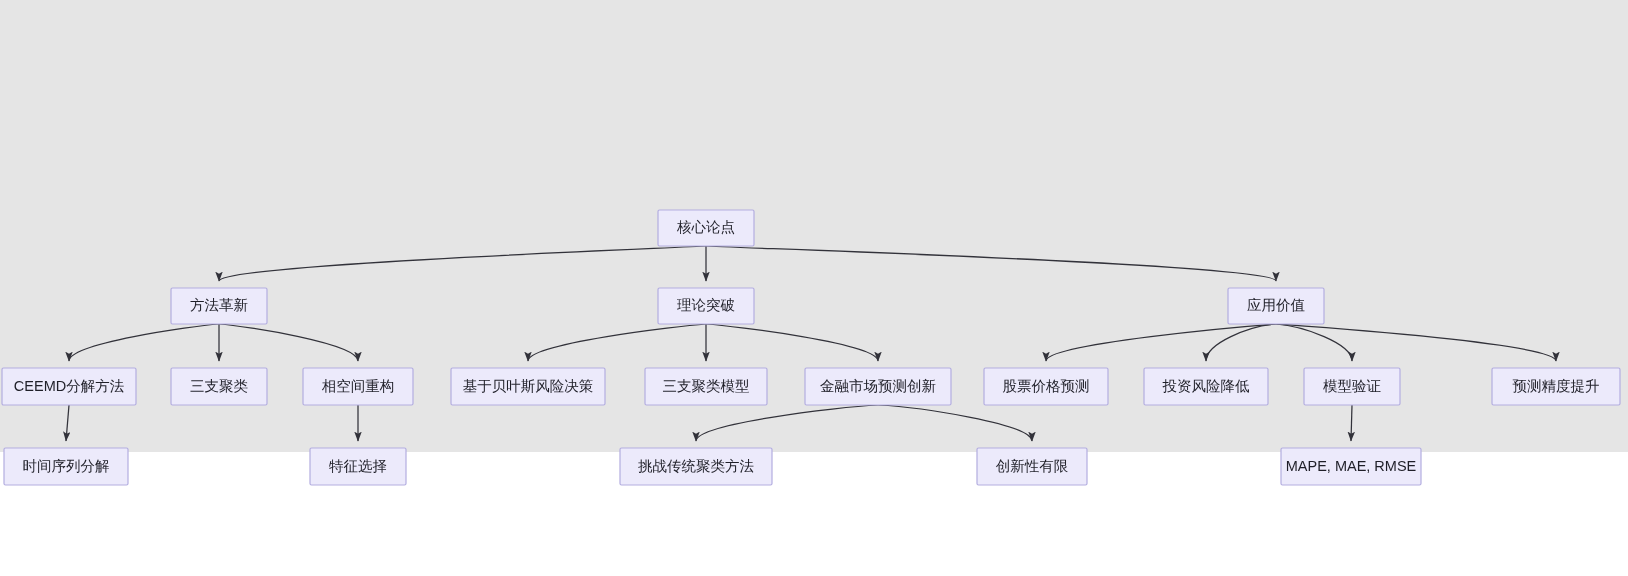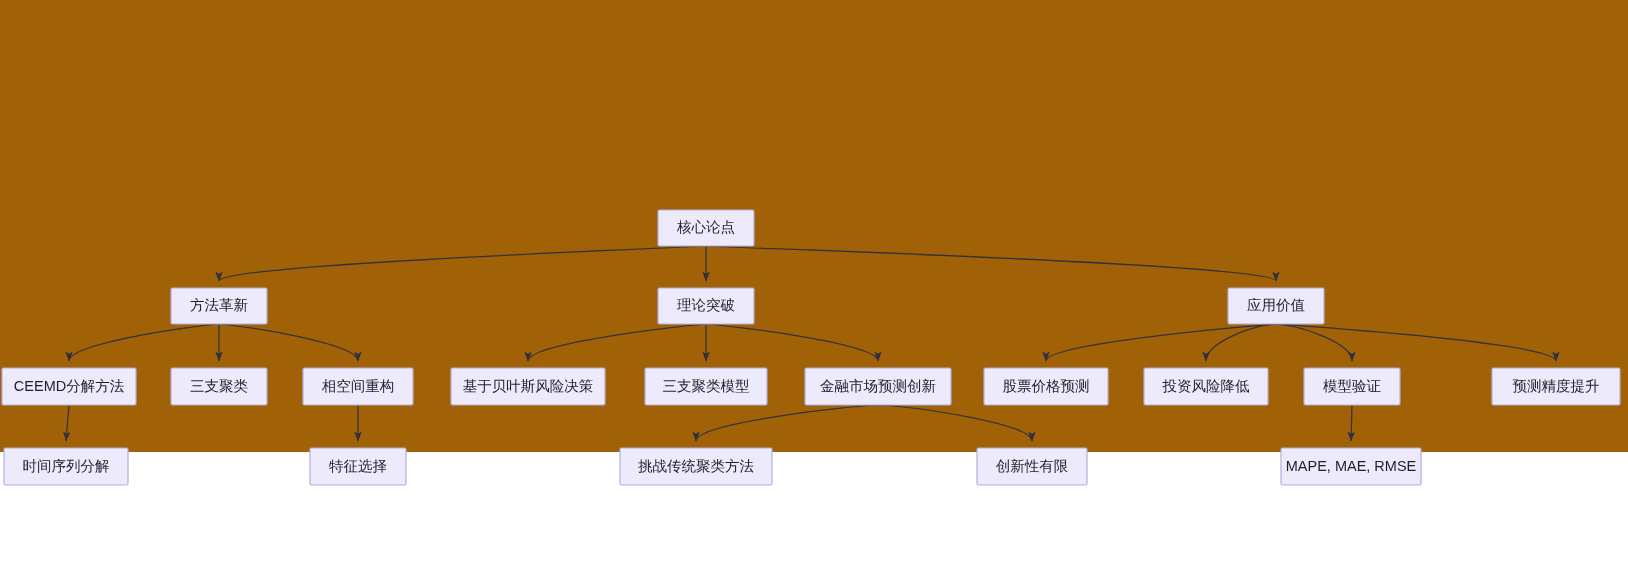--- a/index.html
+++ b/index.html
@@ -10,21 +10,21 @@
   body {
     width: 1628px;
     height: 576px;
     font-family: "Liberation Sans", "DejaVu Sans", sans-serif;
     overflow: hidden;
   }
   #diagram-root {
     position: relative;
     width: 1628px;
     height: 452px;
-    background: #a16207;
+    background: #e5e5e5;
   }
   svg#flow-svg {
     position: absolute;
     top: 0;
     left: 0;
     width: 1628px;
     height: 576px;
     display: block;
   }
   .node-rect {

